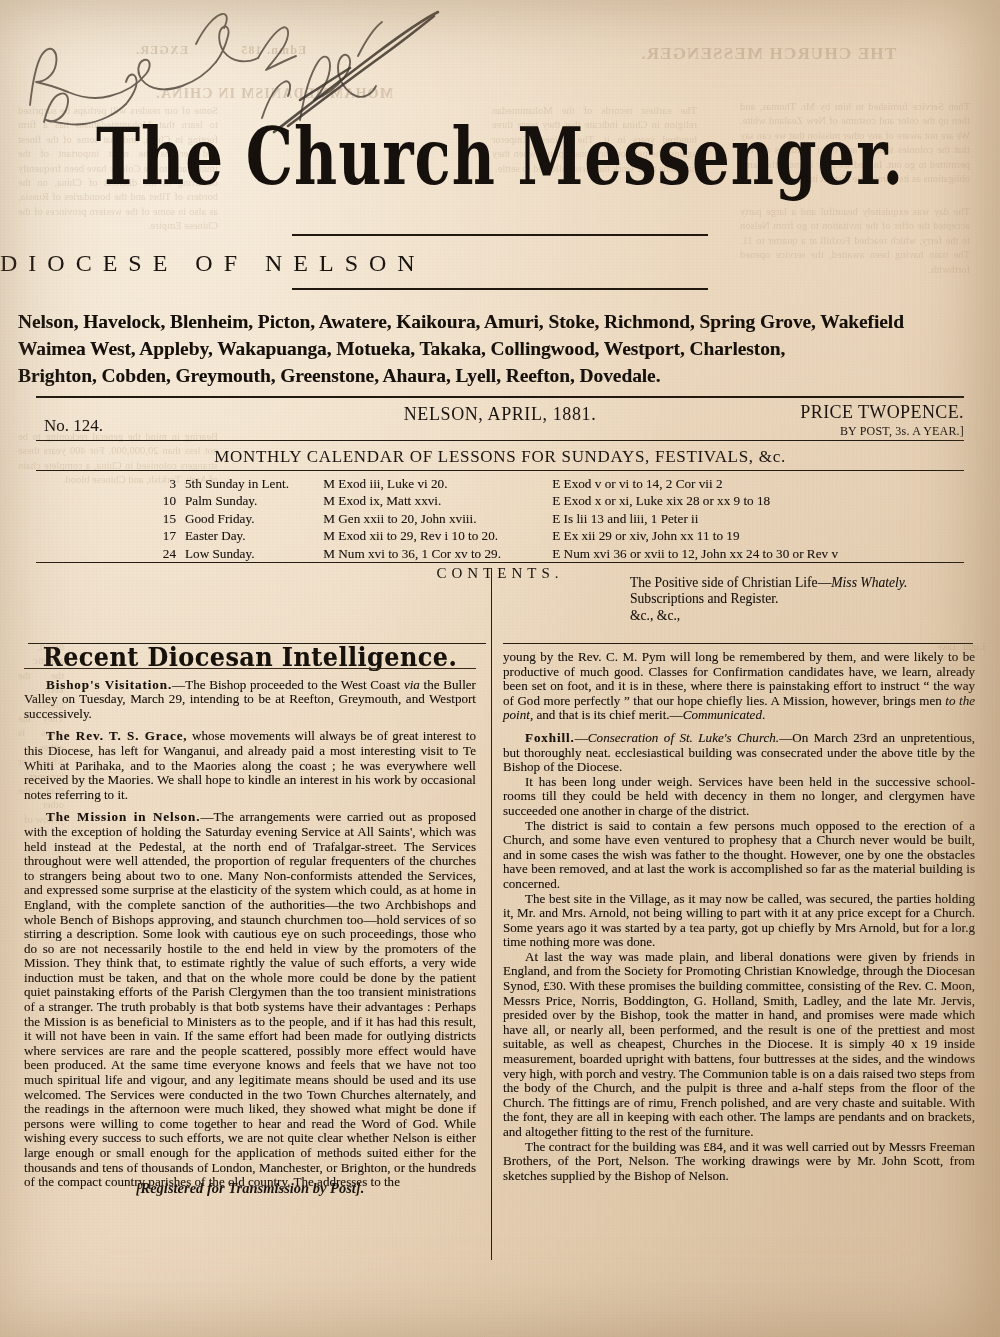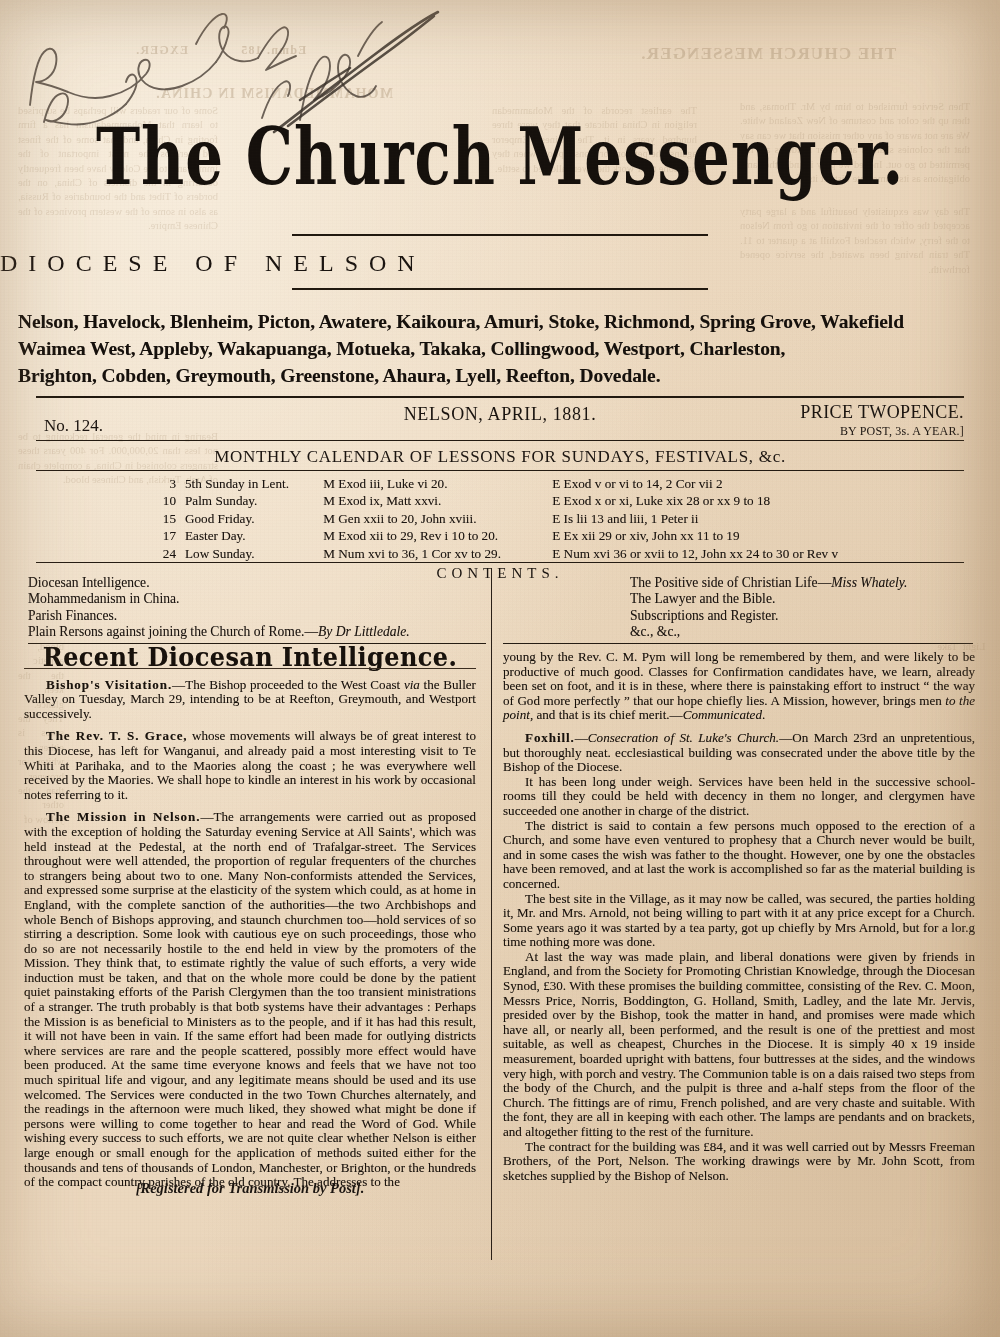--- a/index.html
+++ b/index.html
@@ -288,33 +288,24 @@
         <td class="cal-m">M Num xvi to 36, 1 Cor xv to 29.</td>
         <td>E Num xvi 36 or xvii to 12, John xx 24 to 30 or Rev v</td>
       </tr>
     </tbody>
   </table>
 
   <div class="rule-single" style="left:36px;width:928px;top:562px;"></div>
 
   <div class="contents-title">CONTENTS.</div>
 
-  <div class="contents-left">
-    <ul>
-      <li><span>Diocesan Intelligence.</span></li>
-      <li><span>Mohammedanism in China.</span></li>
-      <li><span>Parish Finances.</span></li>
-      <li><span>Plain Rersons against joining the Church of Rome.—</span><span class="it">By Dr Littledale.</span></li>
-    </ul>
-  </div>
 
   <div class="contents-right">
     <ul>
       <li><span>The Positive side of Christian Life—</span><span class="it">Miss Whately.</span></li>
-      <li><span>The Lawyer and the Bible.</span></li>
       <li><span>Subscriptions and Register.</span></li>
       <li><span>&amp;c.,   &amp;c.,</span></li>
     </ul>
   </div>
 
   <div class="rule-single" style="left:28px;width:458px;top:643px;"></div>
   <div class="rule-single" style="left:503px;width:470px;top:643px;"></div>
 
   <div id="colrule"></div>
 

